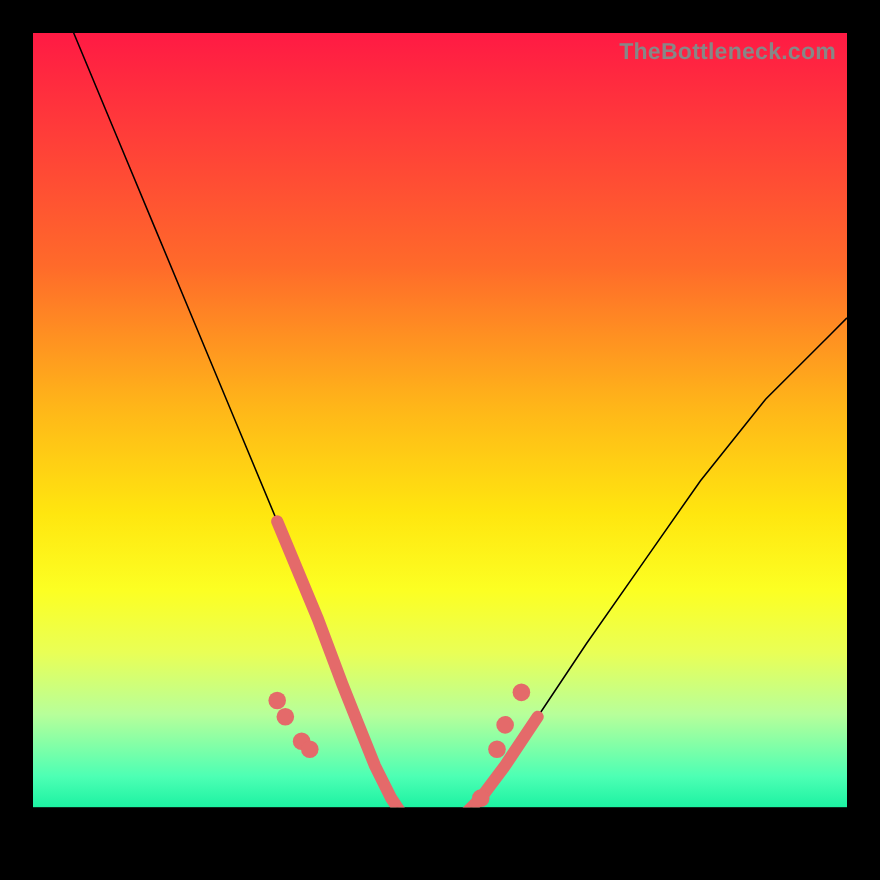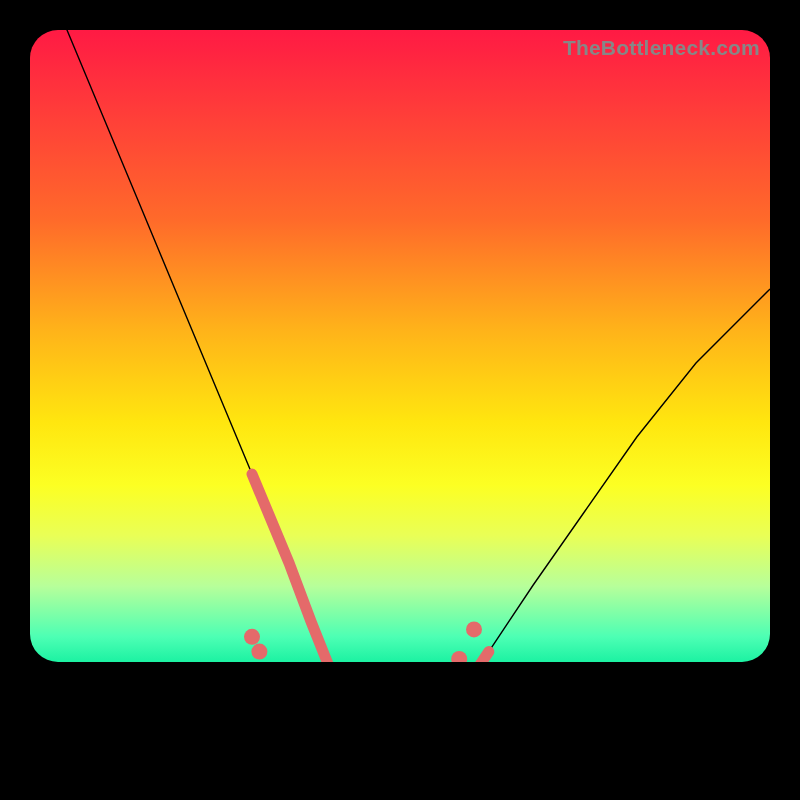--- a/index.html
+++ b/index.html
@@ -1,17 +1,17 @@
 <!DOCTYPE html>
 <html><head>
 <meta charset="utf-8">
 <style>
   html,body{margin:0;padding:0;width:800px;height:800px;overflow:hidden;background:#000;}
   .frame{position:absolute;left:0;top:0;width:800px;height:800px;background:#000;}
-  .plot{position:absolute;left:30px;top:30px;width:740px;height:632px;overflow:hidden;border-radius:28px;}
+  .plot{position:absolute;left:30px;top:30px;width:740px;height:704px;overflow:hidden;}
   .gradient{position:absolute;inset:0;
     background:linear-gradient(to bottom,
       #ff1a44 0%,
       #ff3a3a 12%,
       #ff6a2a 30%,
       #ffb519 48%,
       #ffe60f 62%,
       #fcff23 72%,
       #e9ff56 80%,
       #b7ff9a 88%,

